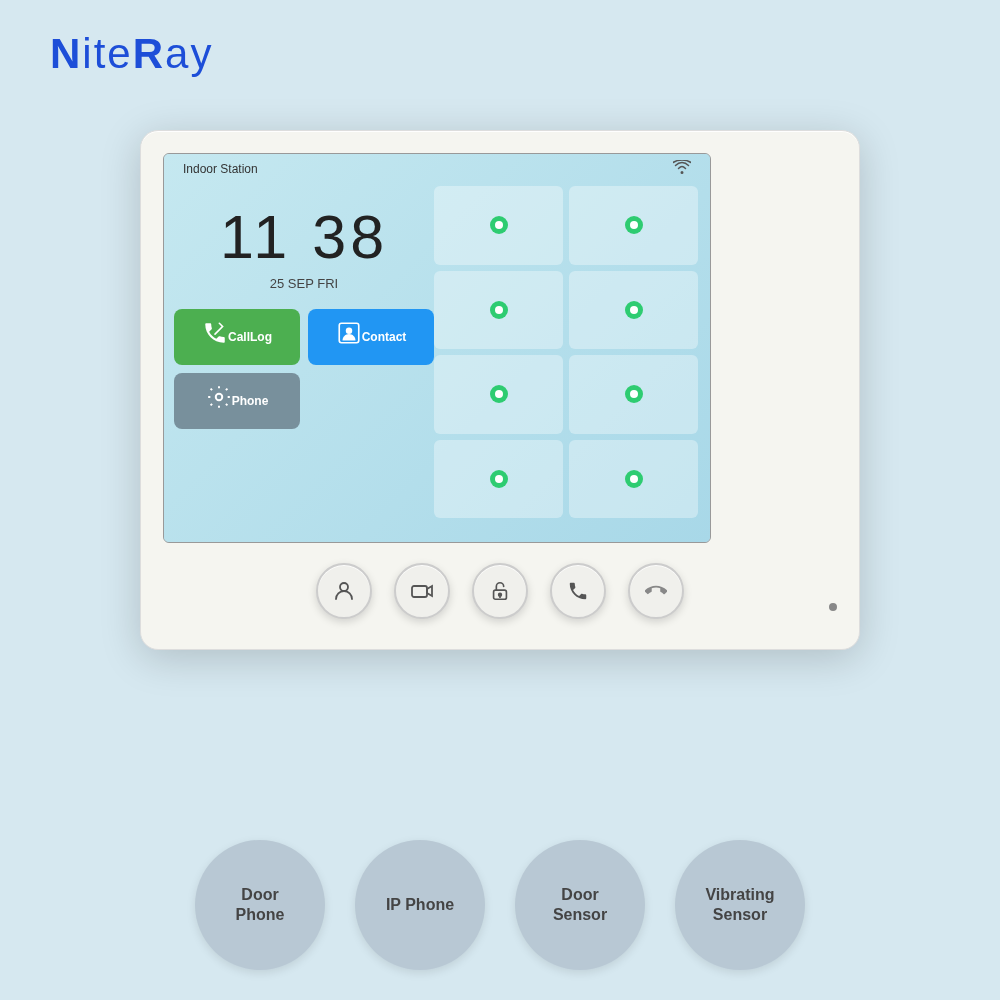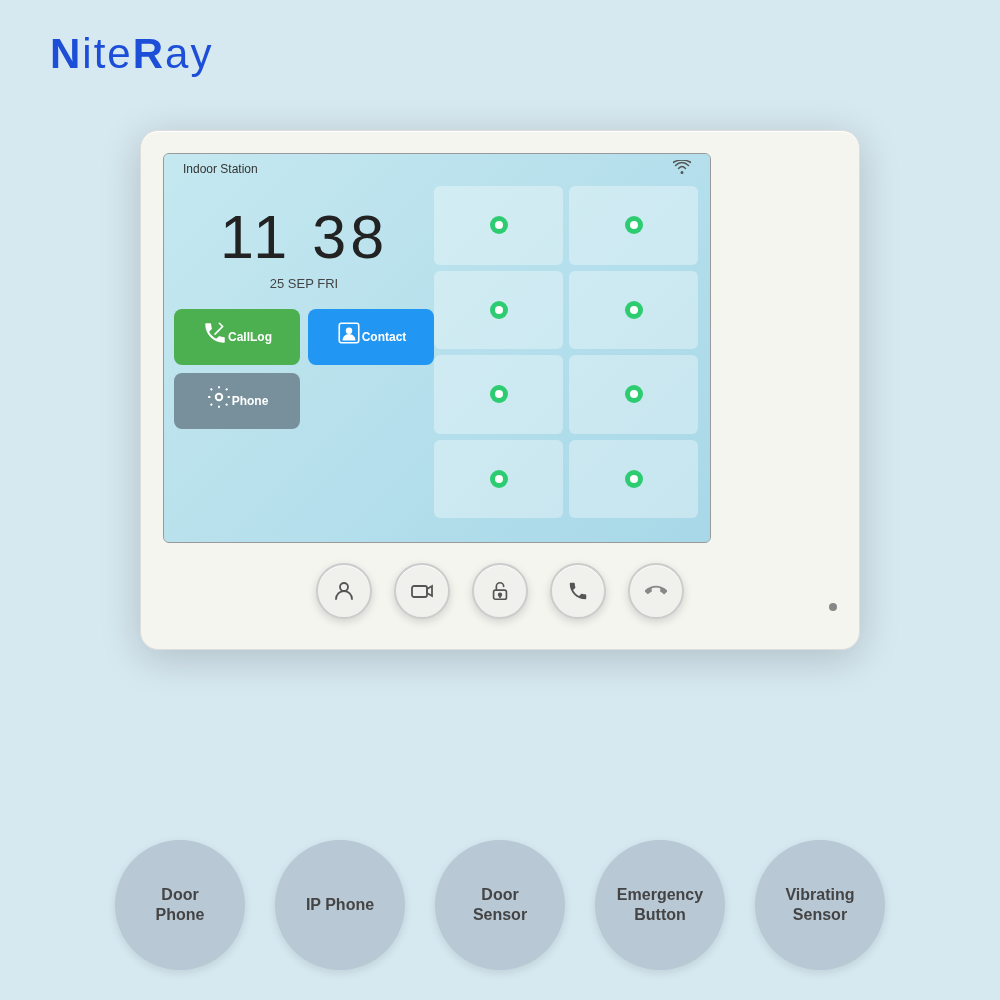--- a/index.html
+++ b/index.html
@@ -387,18 +387,15 @@
   <div class="feature-circle">
     <span class="feature-label">Door<br>Phone</span>
   </div>
   <div class="feature-circle">
     <span class="feature-label">IP Phone</span>
   </div>
   <div class="feature-circle">
     <span class="feature-label">Door<br>Sensor</span>
   </div>
   <div class="feature-circle">
-    <span class="feature-label">Emergency<br>Button</span>
-  </div>
-  <div class="feature-circle">
     <span class="feature-label">Vibrating<br>Sensor</span>
   </div>
 </div>
 
 </body></html>

